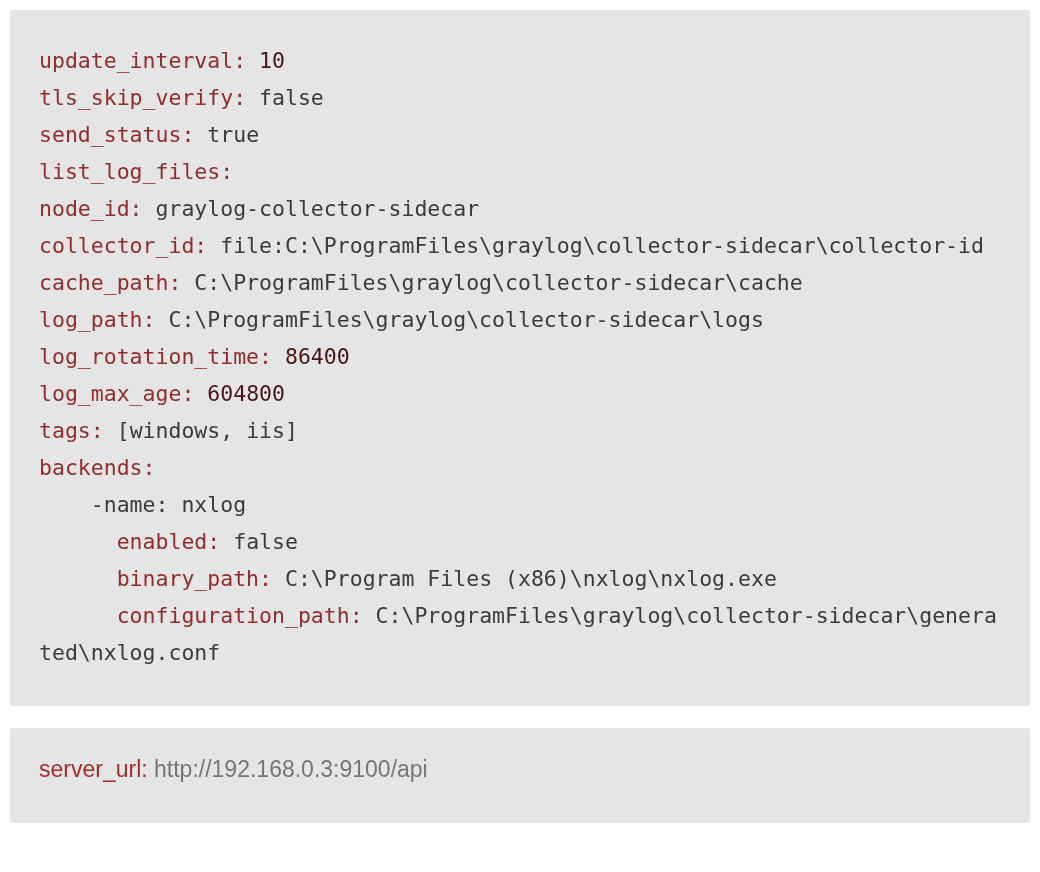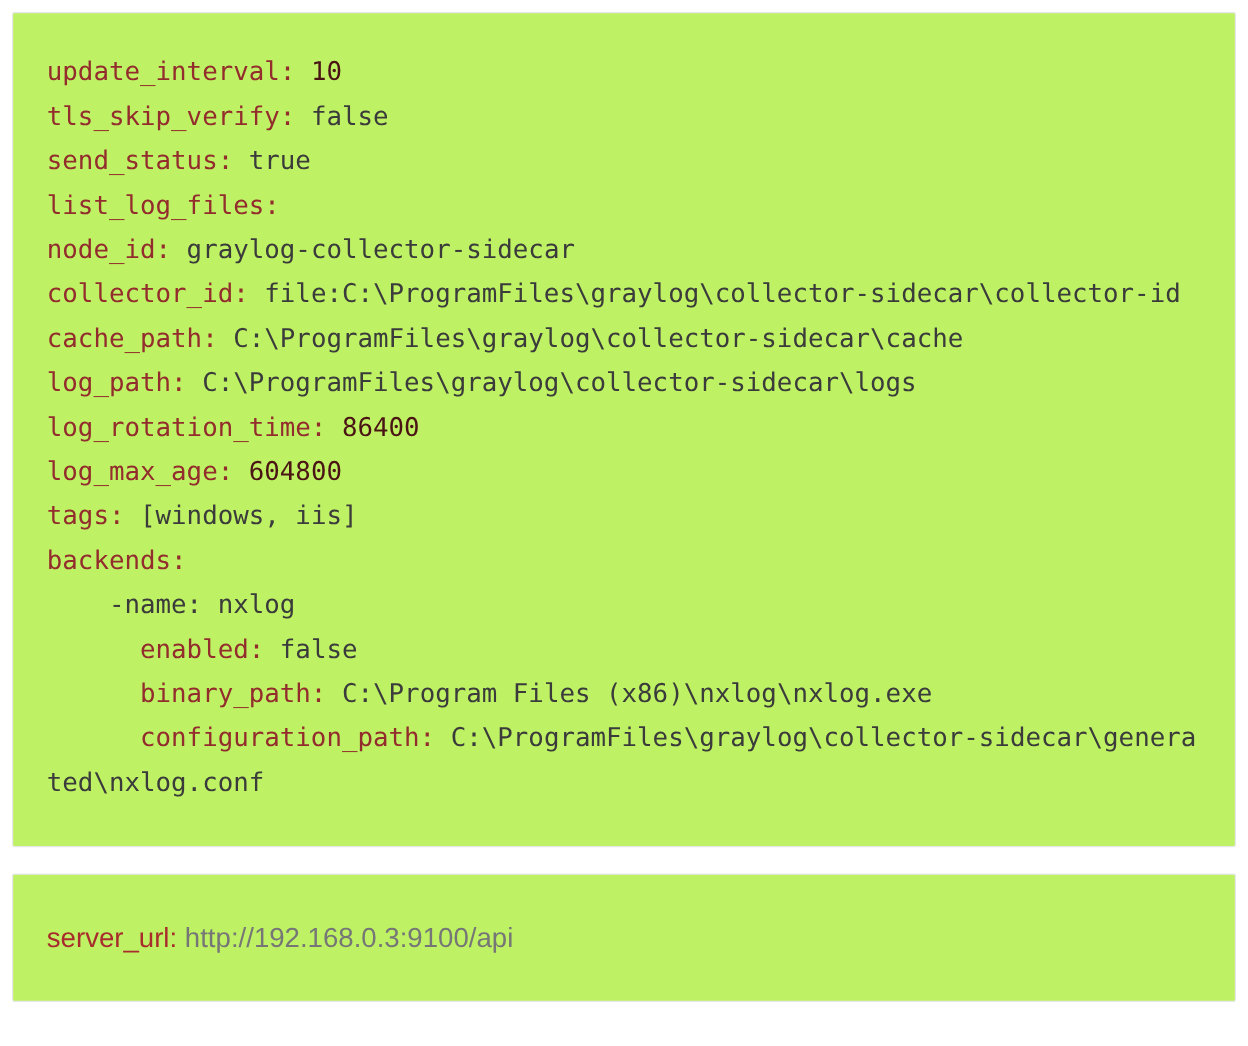--- a/index.html
+++ b/index.html
@@ -6,30 +6,30 @@
   body {
     margin: 0;
     padding: 10px;
     background: #ffffff;
     font-family: ui-monospace, SFMono-Regular, "SF Mono", Menlo, Consolas, monospace;
     font-size: 21.5px;
     line-height: 1.72;
     color: #3b3b3b;
   }
   .code-block {
-    background: #bef264;
+    background: #e5e5e5;
     border: 1px solid #e6e6e6;
     border-radius: 2px;
     padding: 32px 28px 34px 28px;
     margin-bottom: 22px;
     white-space: pre-wrap;
     word-break: break-all;
   }
   .block2 {
-    padding: 36px 28px 36px 28px;
+    padding: 24px 28px 36px 28px;
     font-size: 23px;
     font-family: -apple-system, BlinkMacSystemFont, "Segoe UI", Helvetica, Arial, sans-serif;
     color: #767676;
     line-height: 1.4;
   }
   .key  { color: #932c2c; }
   .num  { color: #4a1414; }
   .val  { color: #3b3b3b; }
   .punc { color: #3b3b3b; }
   .b2key { color: #a82c2c; }

